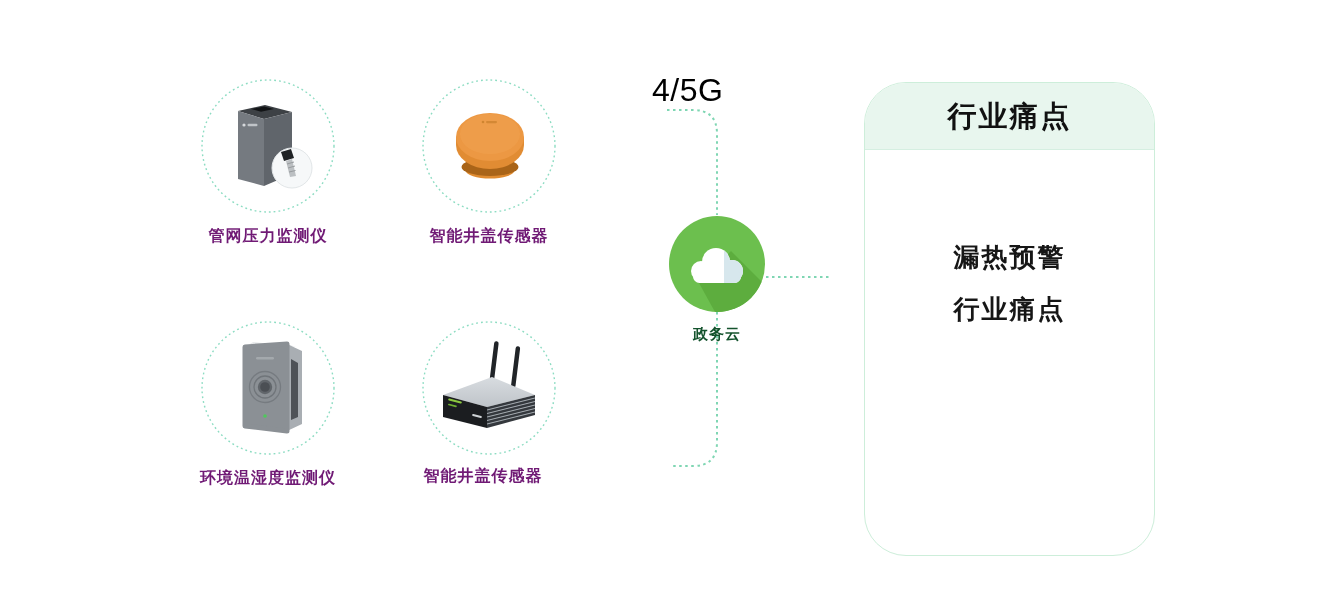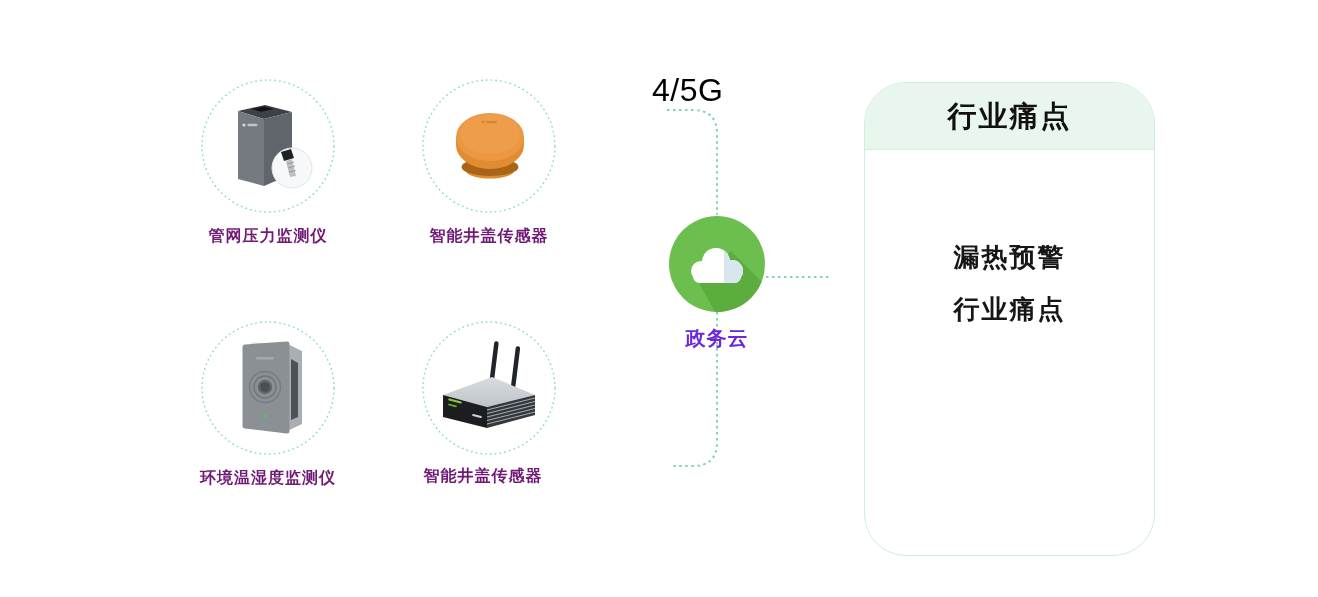--- a/index.html
+++ b/index.html
@@ -26,21 +26,21 @@
     font-size:16px;font-weight:600;letter-spacing:1px;
     white-space:nowrap;color:#701a75;
   }
 
   
   .net-label{font-size:32px;font-weight:500;color:#000;letter-spacing:0.5px;}
 
   
   .cloud-label{
     transform:translateX(-50%);
-    font-size:20px;font-weight:600;letter-spacing:1px;color:#6d28d9;white-space:nowrap;
+    font-size:15px;font-weight:600;letter-spacing:1px;color:#14532d;white-space:nowrap;
   }
 
   
   .panel{
     left:864px;top:82px;width:291px;height:474px;
     border:1.5px solid #cdeeda;border-radius:42px;
     background:#ffffff;overflow:hidden;box-sizing:border-box;
   }
   .panel-header{
     height:66px;line-height:66px;background:#e8f6ee;

